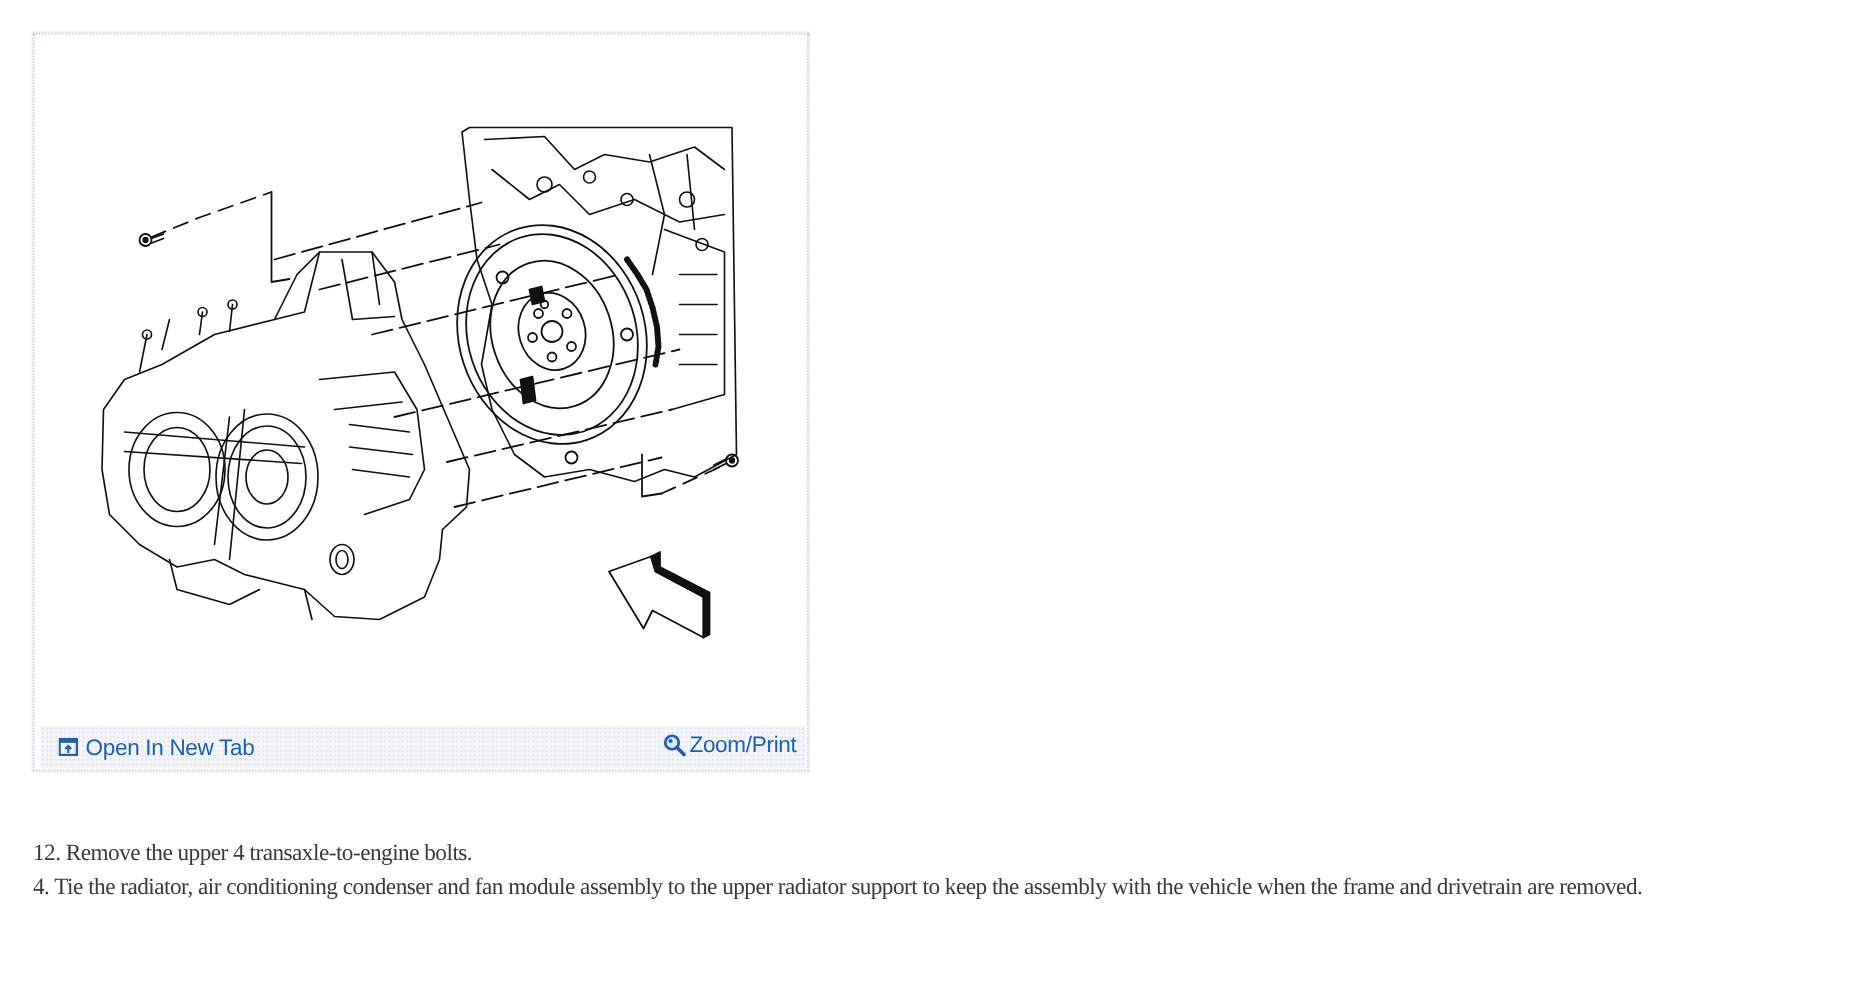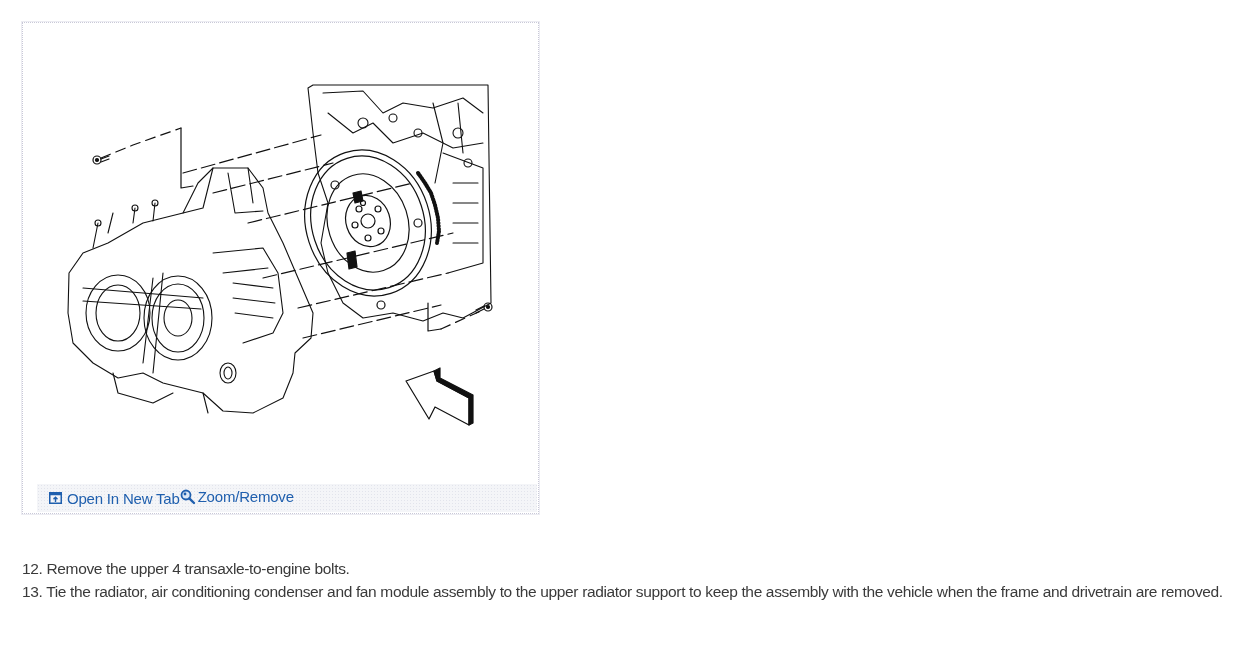--- a/index.html
+++ b/index.html
@@ -10,41 +10,41 @@
     position: absolute; left: 22px; top: 22px; width: 517px; height: 492px;
     border: 1px dotted #c9c9d8;
     box-shadow: 0 0 0 1px #ececf2;
     background: #ffffff;
     box-sizing: border-box;
   }
   .diagram {
     position: absolute; left: 40px; top: 50px; width: 430px; height: 360px;
   }
   .figure-toolbar {
-    position: absolute; left: 14px; right: 1px; bottom: 1px; height: 28px;
+    position: absolute; left: 4px; right: 1px; bottom: 1px; height: 28px;
     background-color: #f4f5f8;
     background-image: radial-gradient(#e2e4ec 0.6px, transparent 0.7px);
     background-size: 3px 3px;
-    display: flex; align-items: center; 
+    display: flex; align-items: center; justify-content: space-between;
     padding: 0 6px 0 12px; box-sizing: border-box;
   }
   .tool-link {
     display: flex; align-items: center; gap: 5px;
     color: #1f5fae; font-size: 15px; cursor: pointer; text-decoration: none;
     letter-spacing: -0.2px;
   }
   .tool-link svg { display: block; }
 
   .steps {
     position: absolute; left: 22px; top: 558px; width: 1215px;
     font-size: 15.5px; line-height: 22.5px; color: #3a3a3a;
     letter-spacing: -0.35px;
     font-family: "Liberation Sans", "DejaVu Sans", sans-serif;
   }
-  .steps p { margin: 0; }
+  .steps p { margin: 0; font-family: Liberation Serif, serif; }
 </style>
 </head>
 <body>
 
 <div class="figure-frame">
   <svg class="diagram" viewBox="0 0 430 360" xmlns="http://www.w3.org/2000/svg" fill="none" stroke="#111" stroke-width="1.2" stroke-linejoin="round" stroke-linecap="round">
 
     <g stroke-width="1.1">
       <path d="M245 15 L250 12 L425 12 L428 230 L400 245 L380 240 L360 248 L330 240 L300 245 L280 230 L265 200 L258 170 L265 130 L255 100 L250 60 Z"></path>
       <path d="M260 20 L300 18 L320 40 L340 30 L370 35 L400 25 L420 40"></path>
@@ -144,21 +144,21 @@
       <span>Open In New Tab</span>
     </a>
     <a class="tool-link" style="gap:2px; margin-top:-3px;">
       <span>
         <svg width="16" height="16" viewBox="0 0 16 16">
           <circle cx="6" cy="6" r="4.5" fill="#dce8f6" stroke="#1f5fae" stroke-width="1.8"></circle>
           <circle cx="5" cy="5" r="1.4" fill="#1f5fae"></circle>
           <path d="M9.3 9.3 L14 14" stroke="#1f5fae" stroke-width="2.4" stroke-linecap="round"></path>
         </svg>
       </span>
-      <span>Zoom/Remove</span>
+      <span>Zoom/Print</span>
     </a>
   </div>
 </div>
 
 <div class="steps">
   <p>12. Remove the upper 4 transaxle-to-engine bolts.</p>
-  <p>13. Tie the radiator, air conditioning condenser and fan module assembly to the upper radiator support to keep the assembly with the vehicle when the frame and drivetrain are removed.</p>
+  <p>4. Tie the radiator, air conditioning condenser and fan module assembly to the upper radiator support to keep the assembly with the vehicle when the frame and drivetrain are removed.</p>
 </div>
 
 </body></html>

